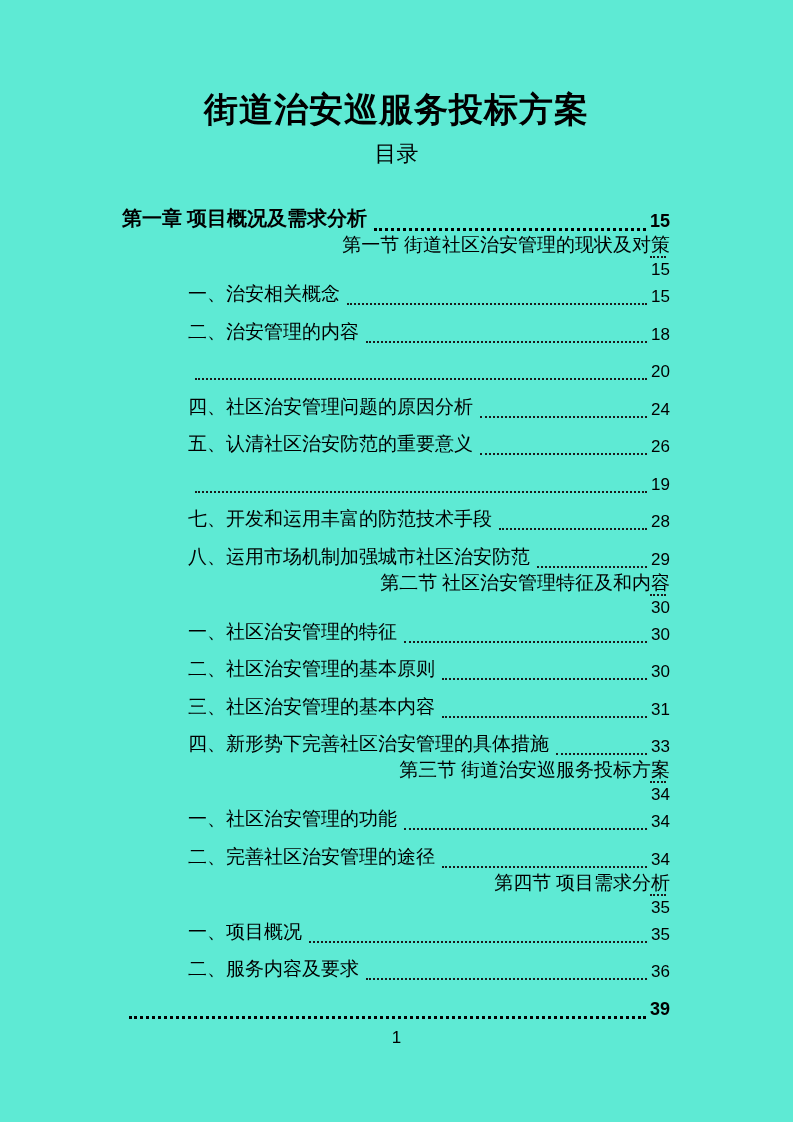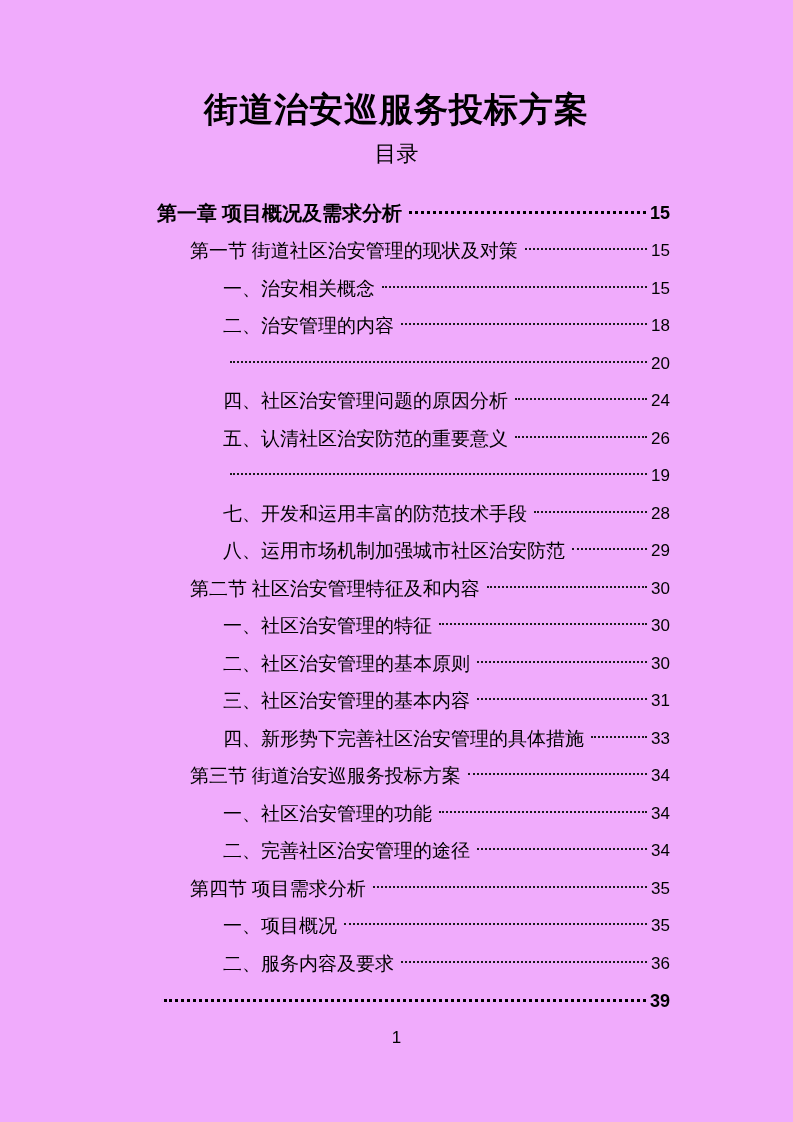--- a/index.html
+++ b/index.html
@@ -2,21 +2,21 @@
 <html><head>
 <meta charset="utf-8">
 <style>
   * { margin: 0; padding: 0; box-sizing: border-box; }
   html, body { background: #ffffff; }
   .page {
     position: relative;
     width: 793px;
     height: 1122px;
     margin: 0 auto;
-    background: #f0abfc;
+    background: #5eead4;
     color: #000000;
     font-family: "Liberation Serif", serif;
     overflow: hidden;
   }
   .doc-title {
     margin-top: 88px;
     text-align: center;
     font-size: 34px;
     line-height: 1.3;
     font-weight: 700;
@@ -28,31 +28,30 @@
     text-align: center;
     font-size: 22px;
     line-height: 1.3;
     font-weight: 400;
   }
   .toc {
     margin: 26px 123px 0 122px;
   }
   .toc-row {
     display: flex;
-    align-items: center;
+    align-items: flex-end;
     height: 37.5px;
     font-size: 19px;
     white-space: nowrap;
-    margin-left: 35px;
   }
   .toc-row.chapter {
     font-weight: 700;
     font-size: 20px;
   }
-  .toc-row.section { padding-left: 33px; }
+  .toc-row.section { padding-left: 33px; flex-direction: column; }
   .toc-row.item    { padding-left: 66px; }
   .toc-label { flex: 0 0 auto; }
   .toc-leader {
     flex: 1 1 auto;
     min-width: 16px;
     margin: 0 4px 0 7px;
     border-bottom: 2px dotted #1a1a1a;
     position: relative;
     top: -2px;
   }

